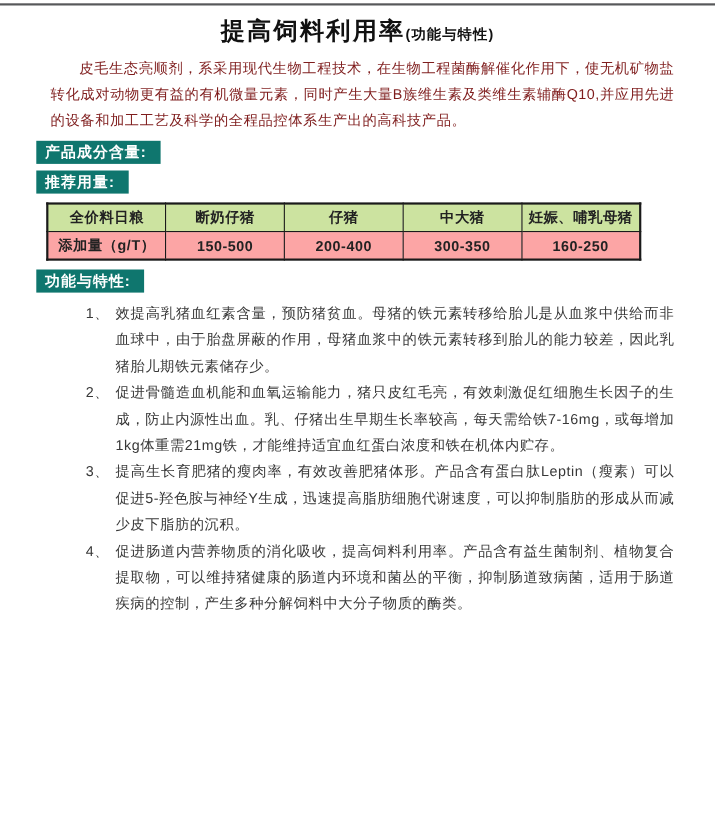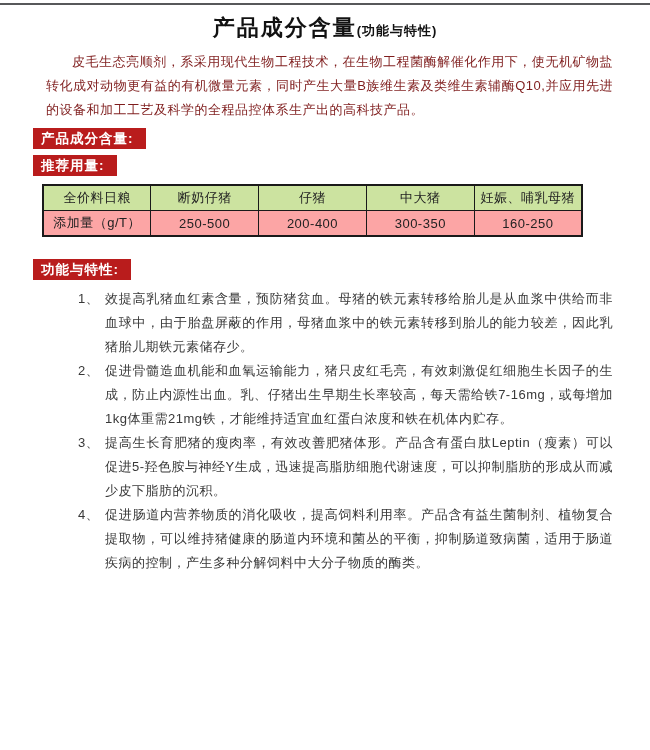--- a/index.html
+++ b/index.html
@@ -50,36 +50,36 @@
   .para{
     margin:4px 37px 0 46px;
     font-size:13px;line-height:24px;text-align:justify;
     text-indent:2em;letter-spacing:0.5px;color:#7f1d1d;
   }
   .intro{margin-top:4px;}
 
   
   .label{
     display:inline-block;margin:6px 0 0 33px;
-    background:#b91c1c;color:#ffffff;
+    background:#0f766e;color:#ffffff;
     font-size:13.5px;font-weight:bold;letter-spacing:1px;
     padding:3px 12px 3px 8px;line-height:15px;
   }
-  .label-feat{margin-top:22px;}
+  .label-feat{margin-top:8px;}
 
   
   .dose-table{
     margin:8px 0 0 42px;width:541px;
     border-collapse:collapse;table-layout:fixed;
     border:2px solid #1a1a1a;
     font-size:13px;color:#222;
   }
   .dose-table th,.dose-table td{
     border:1px solid #1a1a1a;text-align:center;
-    height:24px;padding:0 2px;font-weight:normal;letter-spacing:0.5px;
+    height:24px;padding:0 2px;font-weight:bold;letter-spacing:0.5px;
   }
   .dose-table th{background:#cce3a0;}
   .dose-table td{background:#fca5a5;}
 
   
   .features{
     list-style:none;margin:7px 37px 0 78px;padding:0;
     font-size:13px;line-height:24px;color:#383838;
   }
   .features li{
@@ -89,21 +89,21 @@
 </style>
 </head>
 <body>
 
 <div class="page">
 
   <div class="top-rule"></div>
 
 
   <div class="title-row">
-    <span class="title-main">产品成分含量</span><span class="title-suffix">(功能与特性)</span>
+    <span class="title-main">提高饲料利用率</span><span class="title-suffix">(功能与特性)</span>
   </div>
 
   <p class="para intro">皮毛生态亮顺剂，系采用现代生物工程技术，在生物工程菌酶解催化作用下，使无机矿物盐转化成对动物更有益的有机微量元素，同时产生大量B族维生素及类维生素辅酶Q10,并应用先进的设备和加工工艺及科学的全程品控体系生产出的高科技产品。</p>
 
   <div><span class="label">产品成分含量:</span></div>
 
 
   <div><span class="label">推荐用量:</span></div>
 
   <table class="dose-table">
@@ -112,21 +112,21 @@
         <th>全价料日粮</th>
         <th>断奶仔猪</th>
         <th>仔猪</th>
         <th>中大猪</th>
         <th>妊娠、哺乳母猪</th>
       </tr>
     </thead>
     <tbody>
       <tr>
         <td>添加量（g/T）</td>
-        <td>250-500</td>
+        <td>150-500</td>
         <td>200-400</td>
         <td>300-350</td>
         <td>160-250</td>
       </tr>
     </tbody>
   </table>
 
   <div><span class="label label-feat">功能与特性:</span></div>
 
   <ol class="features">

